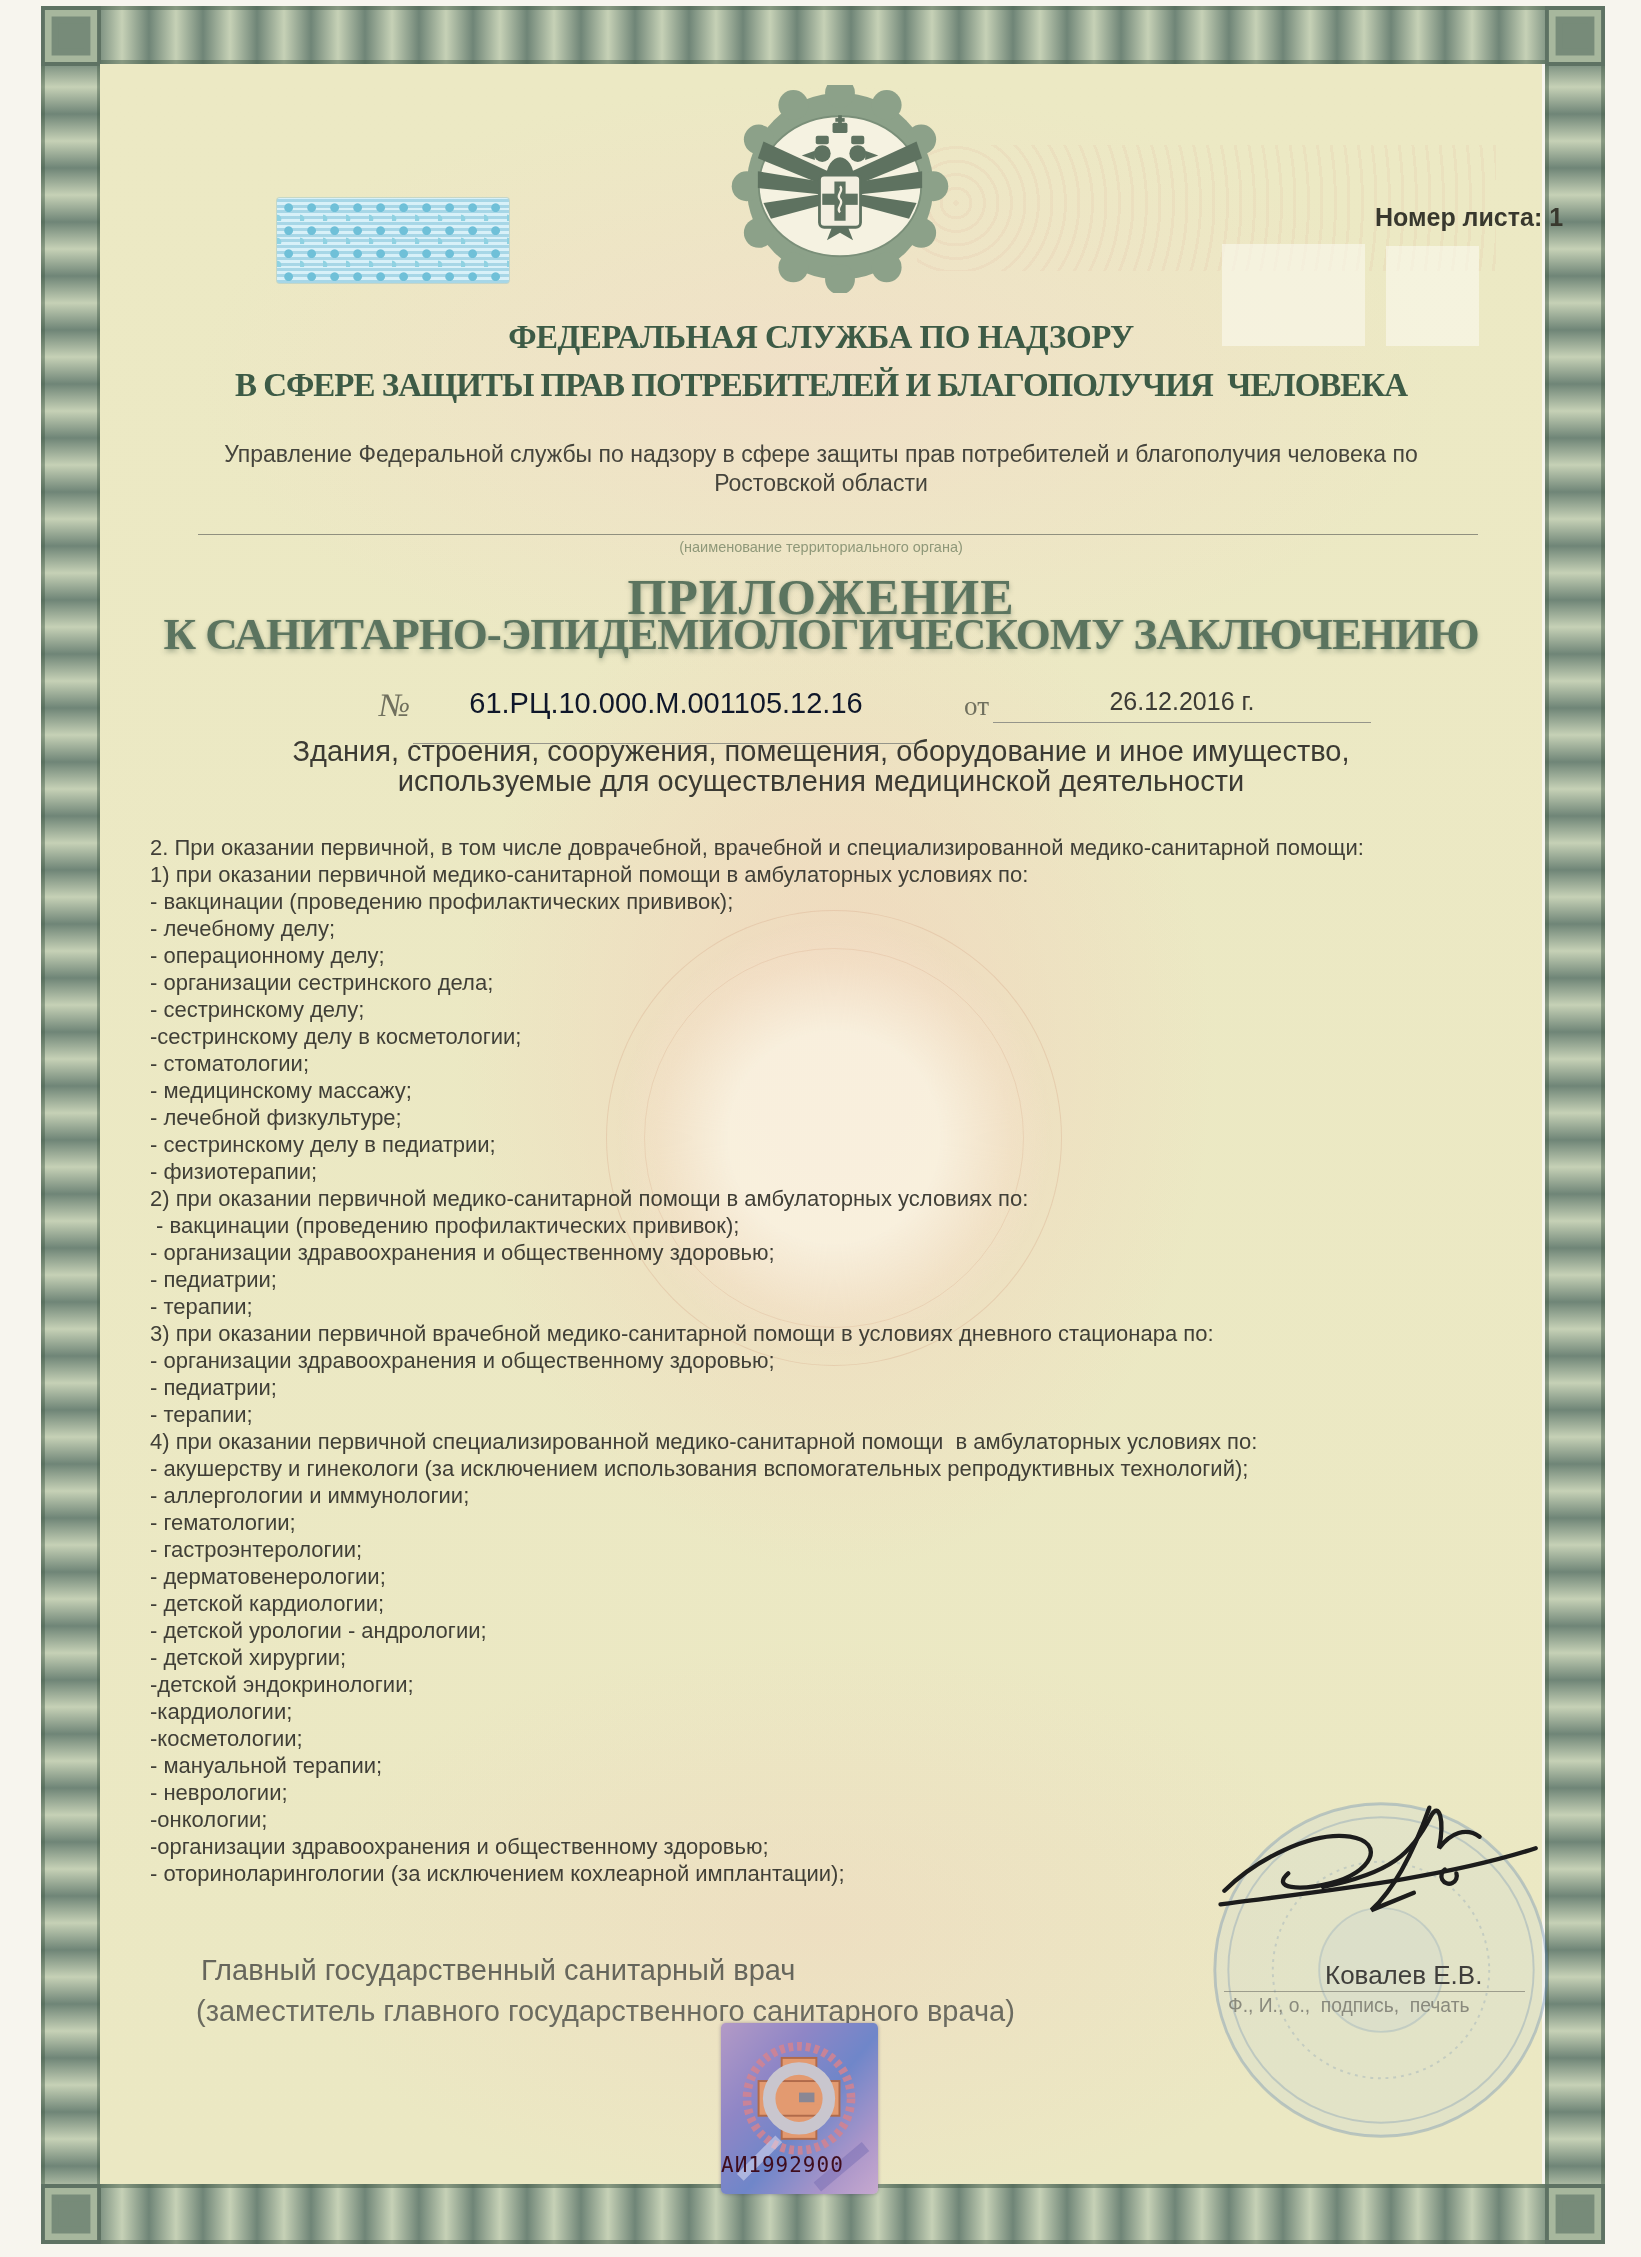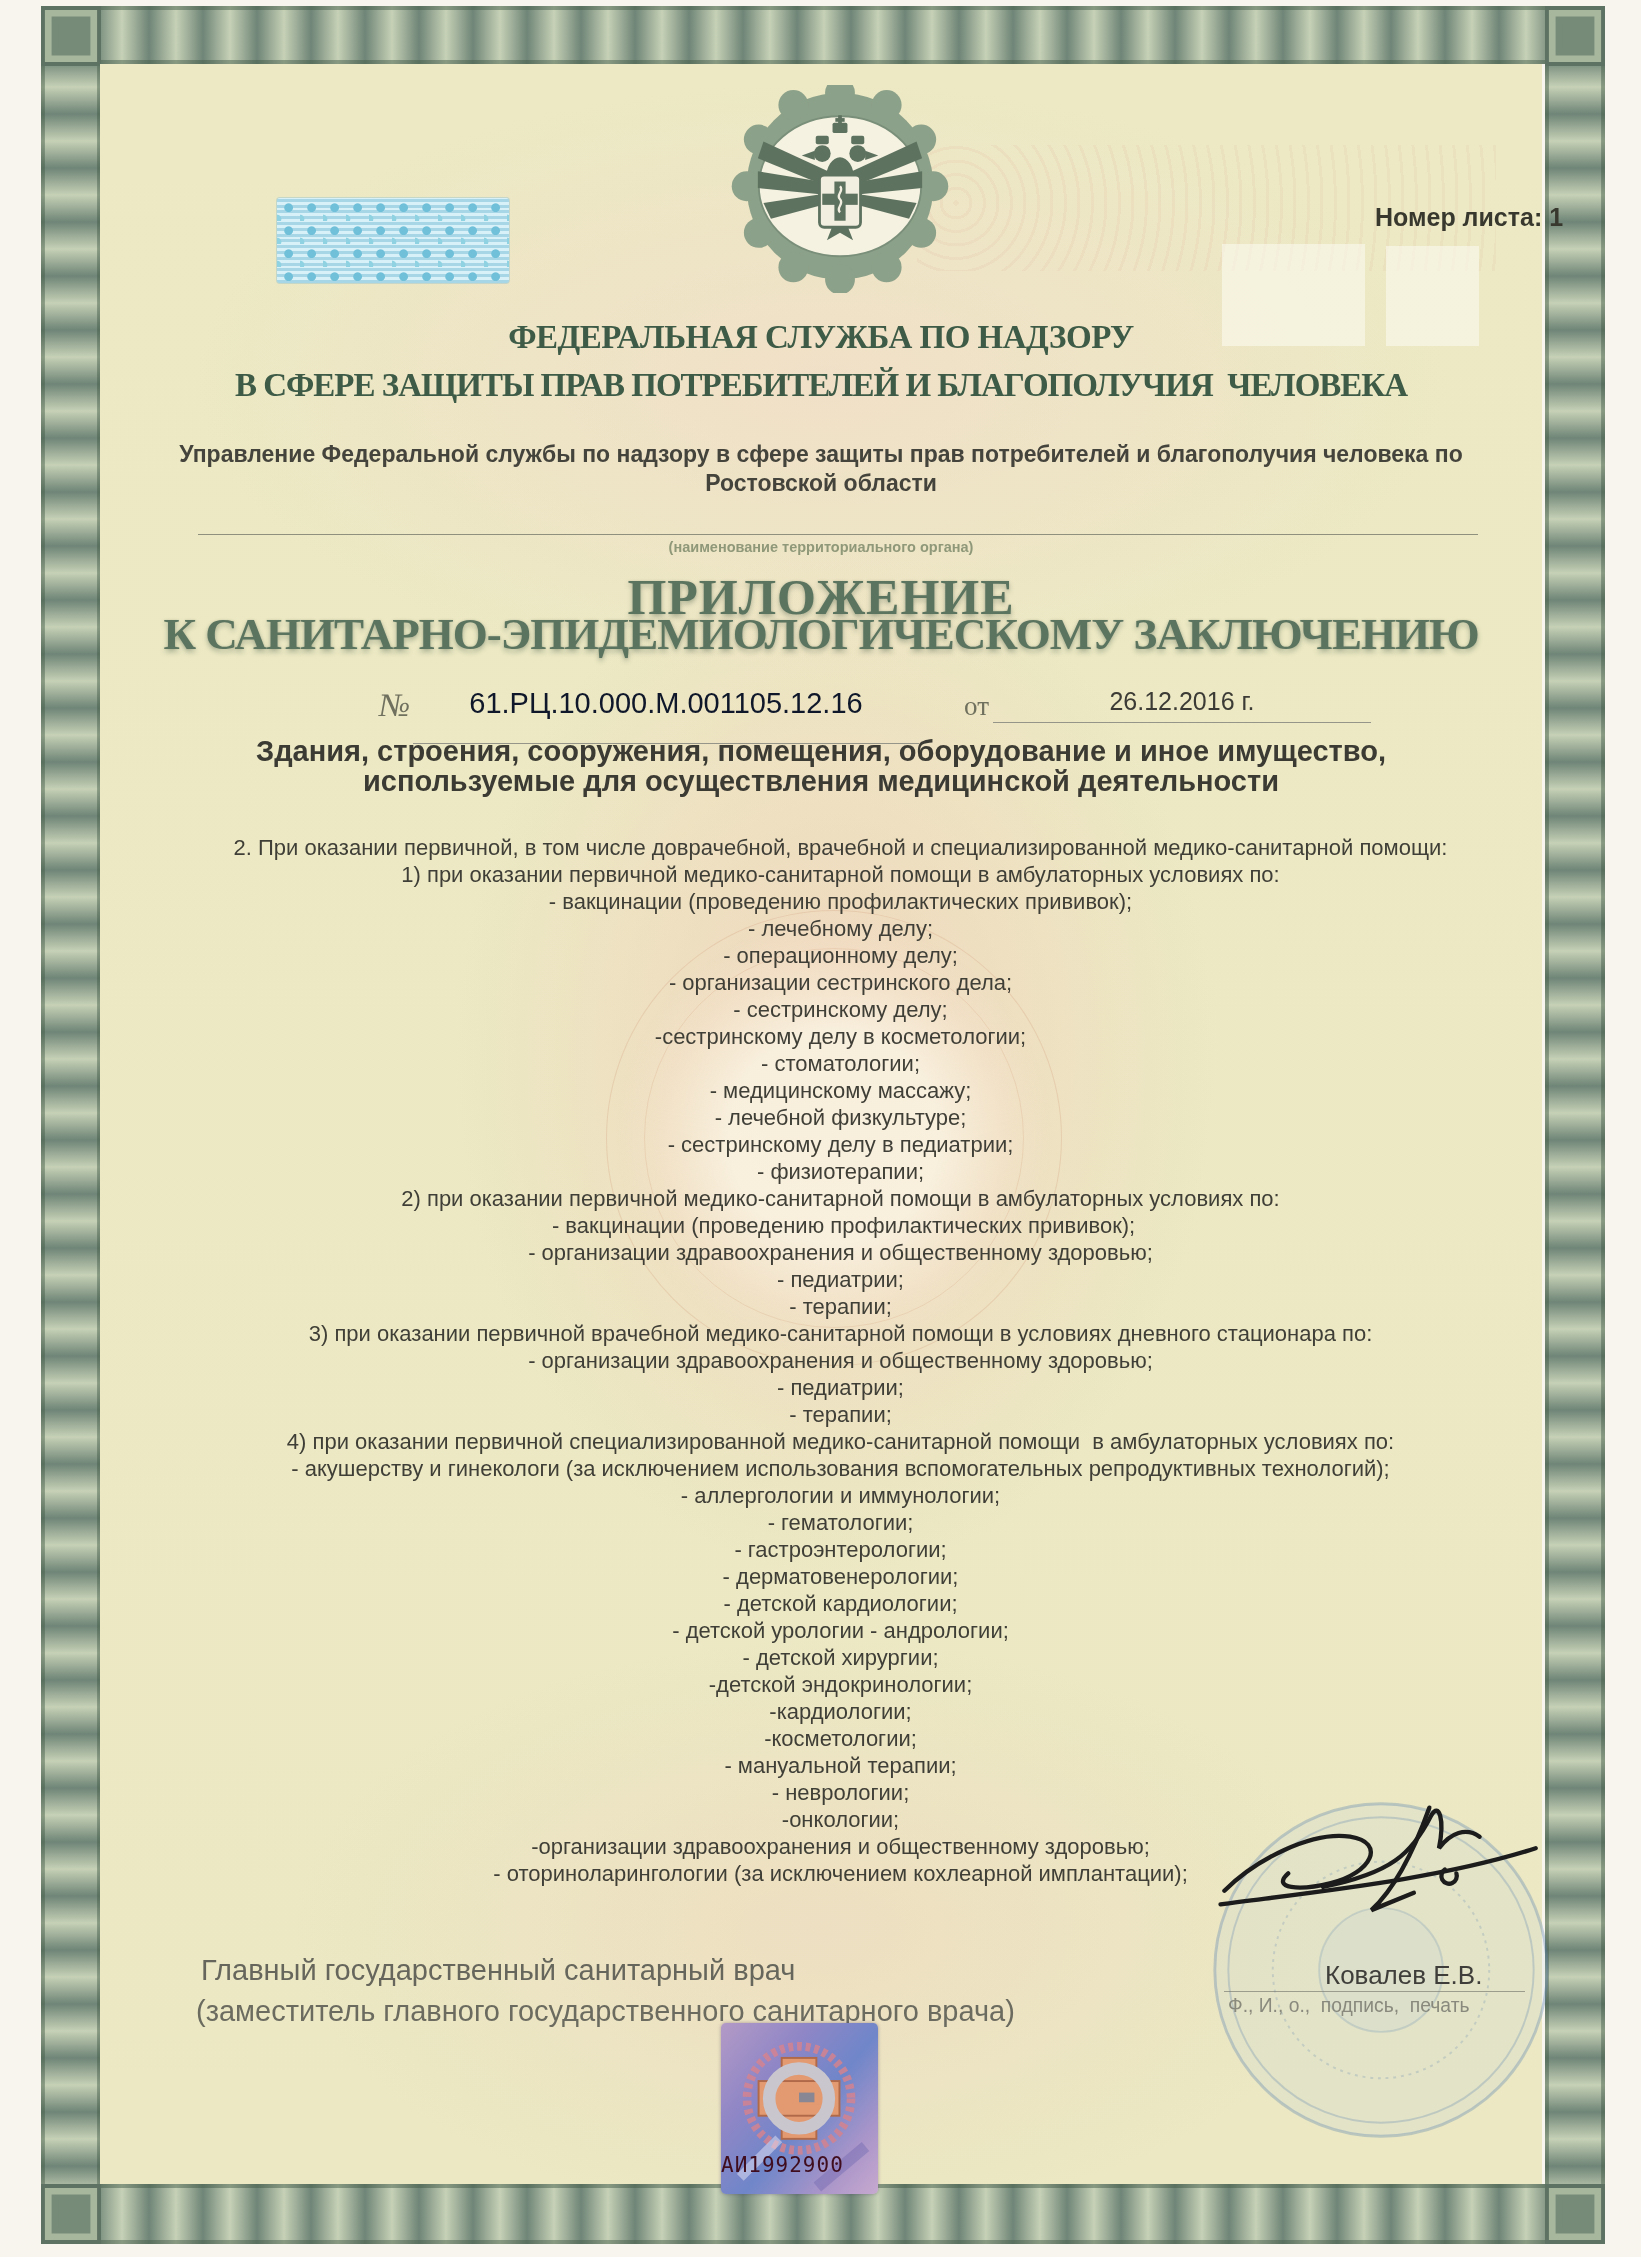--- a/index.html
+++ b/index.html
@@ -43,21 +43,21 @@
        radial-gradient(circle at 0px 21px, #8fd2e2 0 3.9px, rgba(255,255,255,0) 4.8px),
        repeating-linear-gradient(0deg, rgba(110,185,210,.40) 0 2.9px, rgba(225,246,252,.55) 2.9px 5.8px);
      background-size:23px 23px,23px 23px,auto;
      box-shadow:0 0 0 1px rgba(140,190,205,.4);}
   .white-patch{background:rgba(250,248,238,.62);}
   .patch1{left:1222px;top:244px;width:143px;height:102px;}
   .patch2{left:1386px;top:246px;width:93px;height:100px;}
   .sheet-num{left:1375px;top:203px;font-size:25px;font-weight:bold;color:#38382e;white-space:pre;}
 
   
-  .ctr{left:100px;width:1442px;text-align:center;white-space:pre;font-weight:bold;}
+  .ctr{left:100px;width:1442px;text-align:center;white-space:pre;}
   .svc1{top:319px;font-family:"Liberation Serif",serif;font-weight:bold;font-size:33px;color:#3d5b46;letter-spacing:-0.5px;}
   .svc2{top:367px;font-family:"Liberation Serif",serif;font-weight:bold;font-size:33px;color:#3d5b46;letter-spacing:-1px;}
   .terr{top:440px;font-size:23px;line-height:29px;color:#45443c;white-space:normal;}
   .terr-inner{display:inline-block;width:1313px;}
   .rule{height:0;border-top:1.5px solid #90907f;}
   .rule-terr{left:198px;top:534px;width:1280px;}
   .terr-cap{top:539px;font-size:14.5px;color:#8f9879;}
   .title1{top:568px;font-family:"Liberation Serif",serif;font-weight:bold;font-size:50px;color:#5b745f;
           text-shadow:0 2.9px 4.8px rgba(96,112,92,.45),0 0 1.9px rgba(96,112,92,.25);letter-spacing:1px;}
   .title2{top:608px;font-family:"Liberation Serif",serif;font-weight:bold;font-size:45px;color:#5b745f;
@@ -67,21 +67,21 @@
   .num-val{left:413px;top:687px;width:506px;text-align:center;font-size:29px;color:#0f172a;
            border-bottom:1.5px solid #95958a;padding-bottom:23px;}
   .num-ot{left:925px;top:691px;width:64px;text-align:right;font-family:"Liberation Serif",serif;font-size:27px;color:#70705e;}
   .num-date{left:993px;top:687px;width:378px;text-align:center;font-size:25px;color:#3c3b35;
            border-bottom:1.5px solid #95958a;padding-bottom:5.8px;}
 
   .subject{top:736px;font-size:29px;line-height:30px;color:#3b3a33;white-space:normal;}
   .subject-inner{display:inline-block;width:1255px;}
 
   
-  .body-list{left:150px;top:834px;width:1381px;font-size:22px;line-height:27px;color:#403f37;text-align:center;}
+  .body-list{left:150px;top:834px;width:1381px;font-size:22px;line-height:27px;color:#403f37;}
   .bline{white-space:pre;}
 
   
   .off1{left:201px;top:1954px;font-size:29px;color:#66665c;white-space:pre;}
   .off2{left:196px;top:1995px;font-size:29px;color:#6b6b60;white-space:pre;}
   .stamp{left:1209px;top:1798px;width:344px;height:344px;}
   .signature{left:1207px;top:1798px;width:348px;height:145px;}
   .signer{left:1325px;top:1960px;font-size:26px;font-weight:500;color:#3f3e3b;white-space:pre;}
   .sign-rule{left:1224px;top:1991px;width:301px;border-top:1.4px solid rgba(120,120,110,.65);}
   .sign-cap{left:1228px;top:1995px;font-size:19.3px;color:rgba(128,128,116,.9);white-space:pre;}

